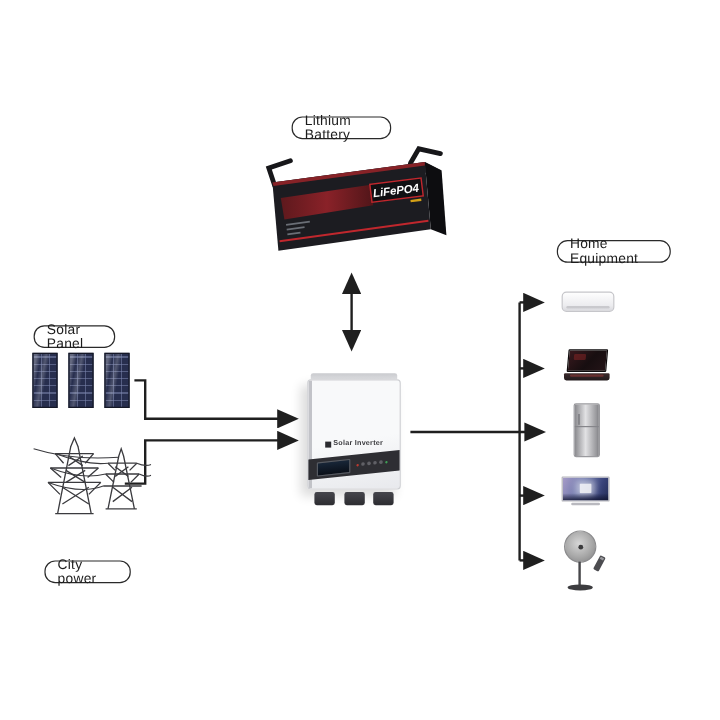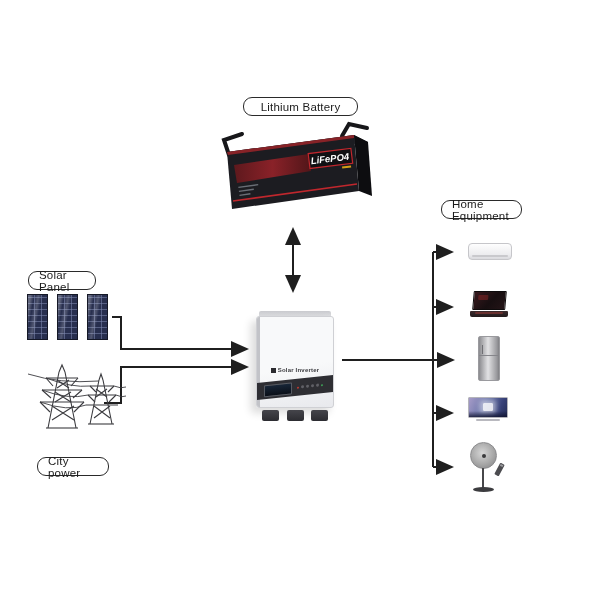--- a/index.html
+++ b/index.html
@@ -10,24 +10,24 @@
   
   .label-box{
     position:absolute;
     border:1.4px solid #2a2a2a;
     border-radius:9px;
     background:#fff;
     display:flex;align-items:center;justify-content:center;
     font-size:11.5px;color:#1c1c1c;letter-spacing:.2px;
     padding:0 10px;height:19px;box-sizing:border-box;
   }
-  .lbl-battery{left:243px;top:97px;width:115px;}
+  .lbl-battery{left:243px;top:97px;width:83px;justify-content:flex-end;}
   .lbl-solar{left:28px;top:271px;width:68px;}
-  .lbl-city{left:37px;top:457px;width:72px;}
-  .lbl-home{left:441px;top:200px;width:81px;}
+  .lbl-city{left:37px;top:467px;width:72px;}
+  .lbl-home{left:464px;top:200px;width:95px;}
 
   
   .solar-panel{
     position:absolute;top:294px;width:21px;height:46px;
     background:
       linear-gradient(100deg, rgba(255,255,255,.28) 10%, rgba(255,255,255,0) 24%, rgba(255,255,255,.20) 40%, rgba(255,255,255,0) 52%),
       repeating-linear-gradient(0deg, transparent 0 5px, rgba(125,135,175,.55) 5px 6px),
       repeating-linear-gradient(90deg, transparent 0 6px, rgba(125,135,175,.55) 6px 7px),
       #272e4e;
     border:1px solid #151826;box-sizing:border-box;

